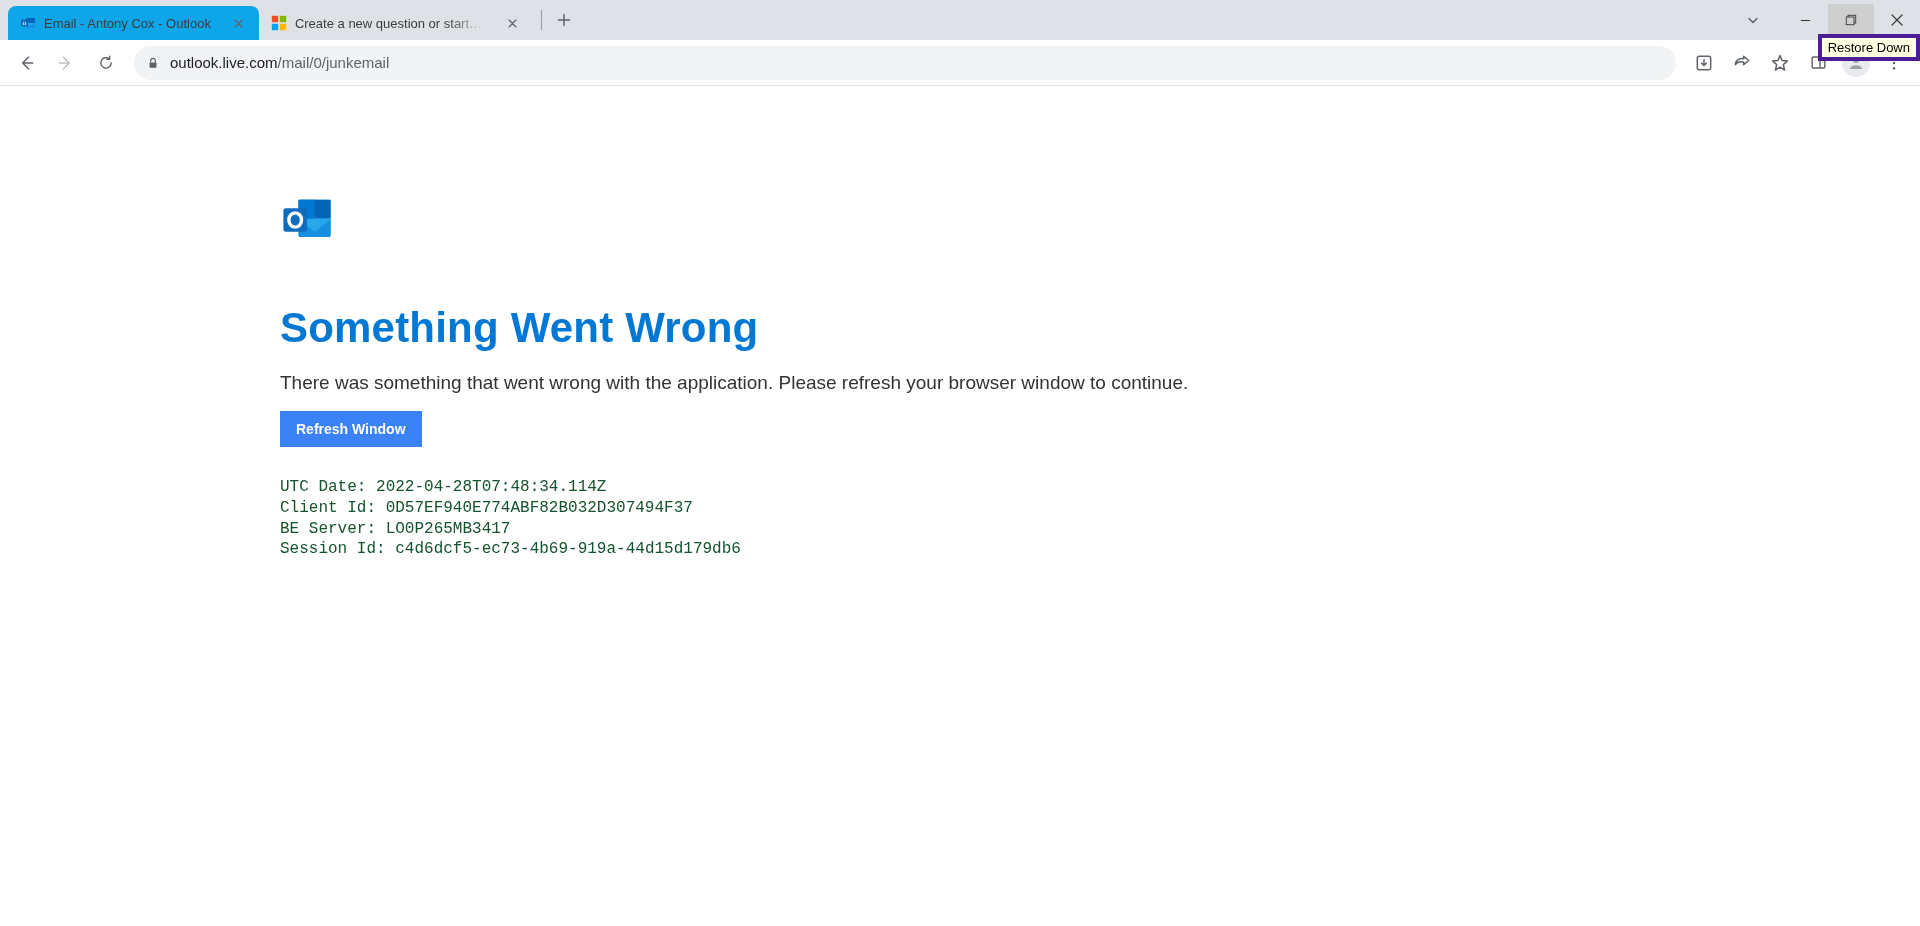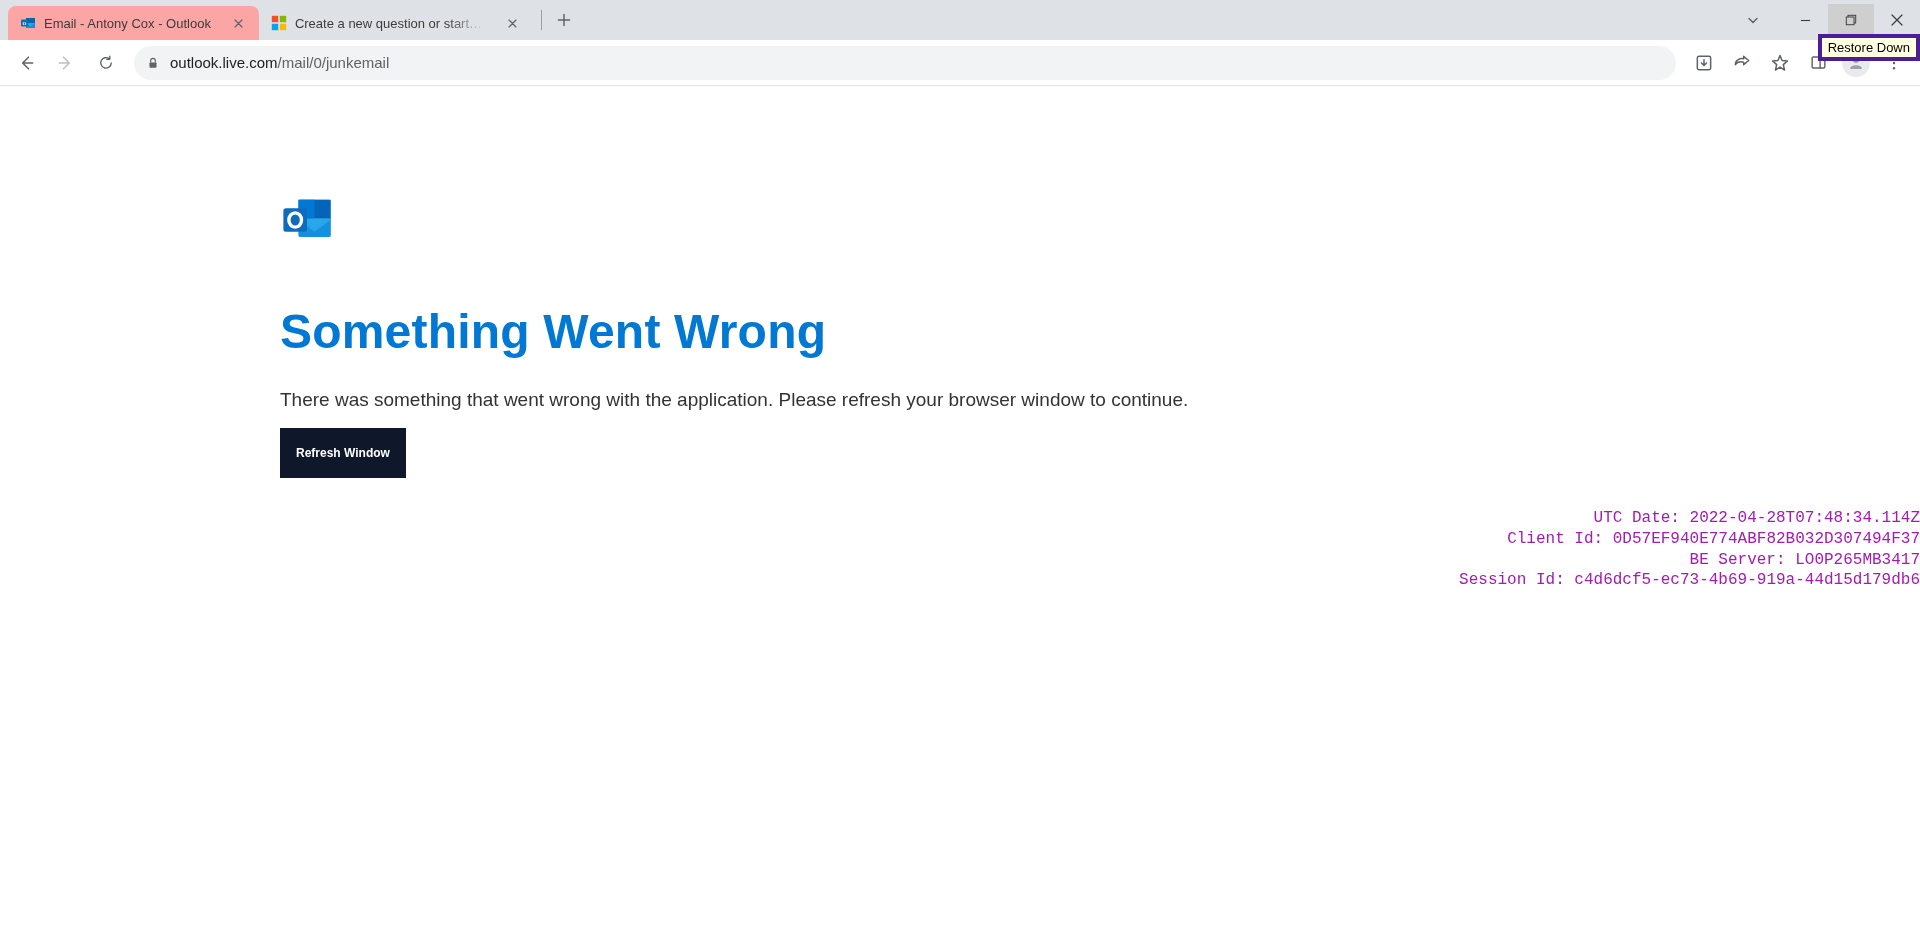--- a/index.html
+++ b/index.html
@@ -31,21 +31,21 @@
       display: flex;
       align-items: center;
       padding: 0 12px;
       font-size: 13px;
       color: #3c3c3c;
       gap: 8px;
       position: relative;
       min-width: 0;
     }
     .tab.active {
-      background: #fca5a5;
+      background: #0ea5e9;
       border-radius: 8px 8px 0 0;
     }
     .tab .favicon {
       width: 16px;
       height: 16px;
       flex: none;
     }
     .tab .tab-title {
       max-width: 200px;
       white-space: nowrap;
@@ -176,49 +176,48 @@
     
     .content {
       padding: 110px 0 0 280px;
     }
     .outlook-logo {
       width: 54px;
       height: 48px;
       margin-bottom: 60px;
     }
     .heading {
-      font-size: 48px;
+      font-size: 42px;
       font-weight: 600;
       color: #0078d4;
-      margin-bottom: 30px;
+      margin-bottom: 20px;
       letter-spacing: 0.2px;
     }
     .message {
       font-size: 19px;
       color: #333;
       margin-bottom: 17px;
     }
     .refresh-btn {
-      background: #0f172a;
+      background: #3b82f6;
       color: #fff;
       border: none;
-      font-size: 12px;
+      font-size: 14px;
       font-weight: 600;
-      padding: 18px 16px;
+      padding: 10px 16px;
       cursor: pointer;
       font-family: inherit;
     }
     .diag {
       margin-top: 30px;
       font-family: "Consolas", "Courier New", monospace;
       font-size: 16px;
-      color: #a21caf;
+      color: #14532d;
       line-height: 1.3;
       white-space: pre;
-      text-align: right;
     }
 
     
     .stroke-icon { fill: none; stroke: currentColor; stroke-width: 1.8; stroke-linecap: round; stroke-linejoin: round; }
   </style>
 </head>
 <body>
 
 <div class="titlebar">
   <div class="tabs">

